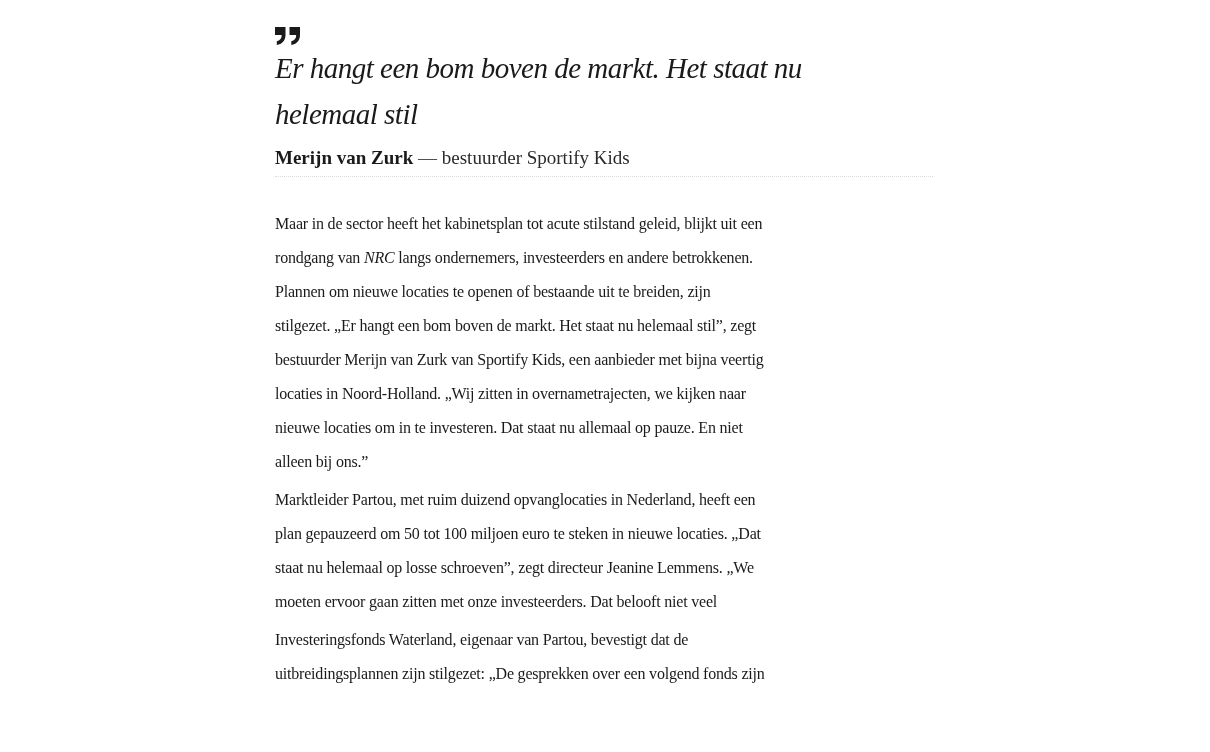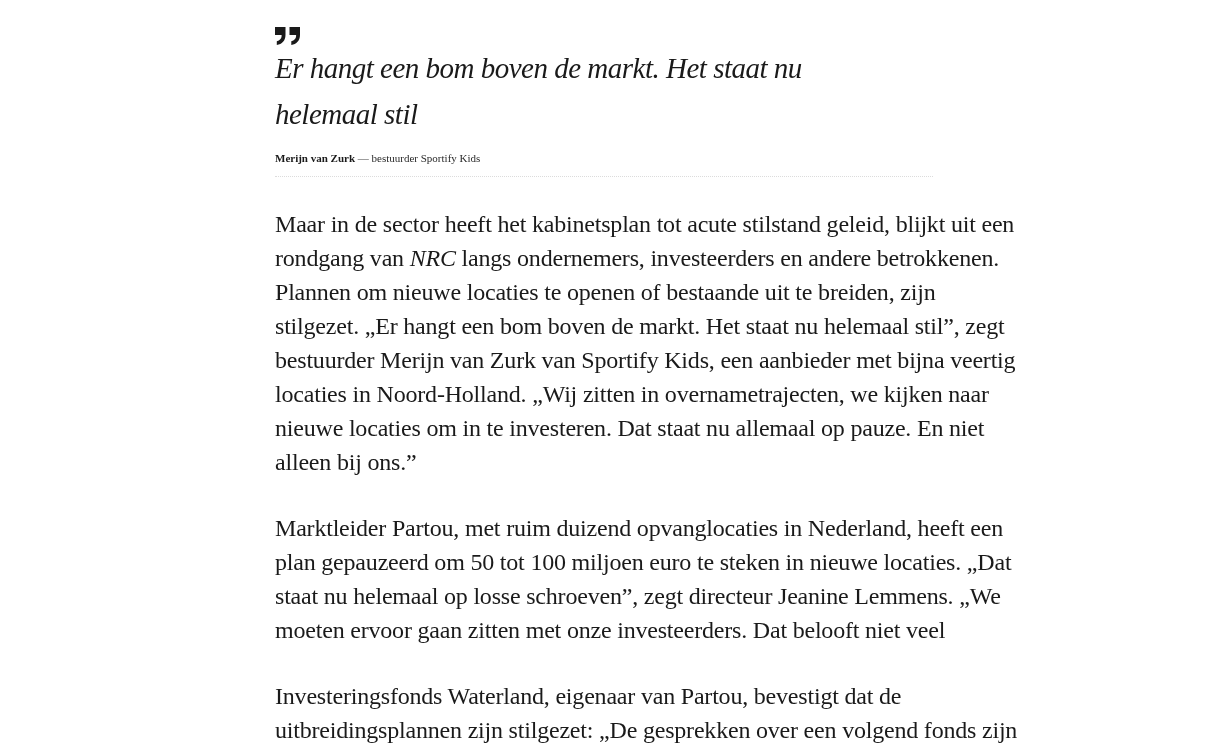--- a/index.html
+++ b/index.html
@@ -26,42 +26,42 @@
     margin-top: 0;
     font-style: italic;
     font-weight: 400;
     font-size: 29px;
     line-height: 46px;
     letter-spacing: -0.5px;
     color: #1a1a1a;
   }
   .attribution {
     margin-top: 10px;
-    font-size: 11px;
+    font-size: 19px;
     line-height: 22px;
     color: #1a1a1a;
   }
   .attribution .name { font-weight: 700; }
   .attribution .sep  { color: #4a4a4a; }
   .attribution .role { color: #2a2a2a; }
   .divider {
     margin-top: 7px;
     border: none;
     border-top: 1px dotted #dcdcdc;
     height: 0;
     width: 658px;
   }
   .paragraph {
-    font-size: 24px;
+    font-size: 16px;
     line-height: 34px;
     letter-spacing: -0.2px;
     color: #1a1a1a;
   }
   .p-first  { margin-top: 30px; }
-  .p-follow { margin-top: 32px; }
+  .p-follow { margin-top: 4px; }
   .line { white-space: nowrap; }
   .italic { font-style: italic; margin-top: 32px; }
 </style>
 </head>
 <body>
 
 <div class="column">
 
   <div class="quote-icon">
     <svg width="26" height="18" viewBox="0 0 26 18" xmlns="http://www.w3.org/2000/svg" aria-hidden="true">

